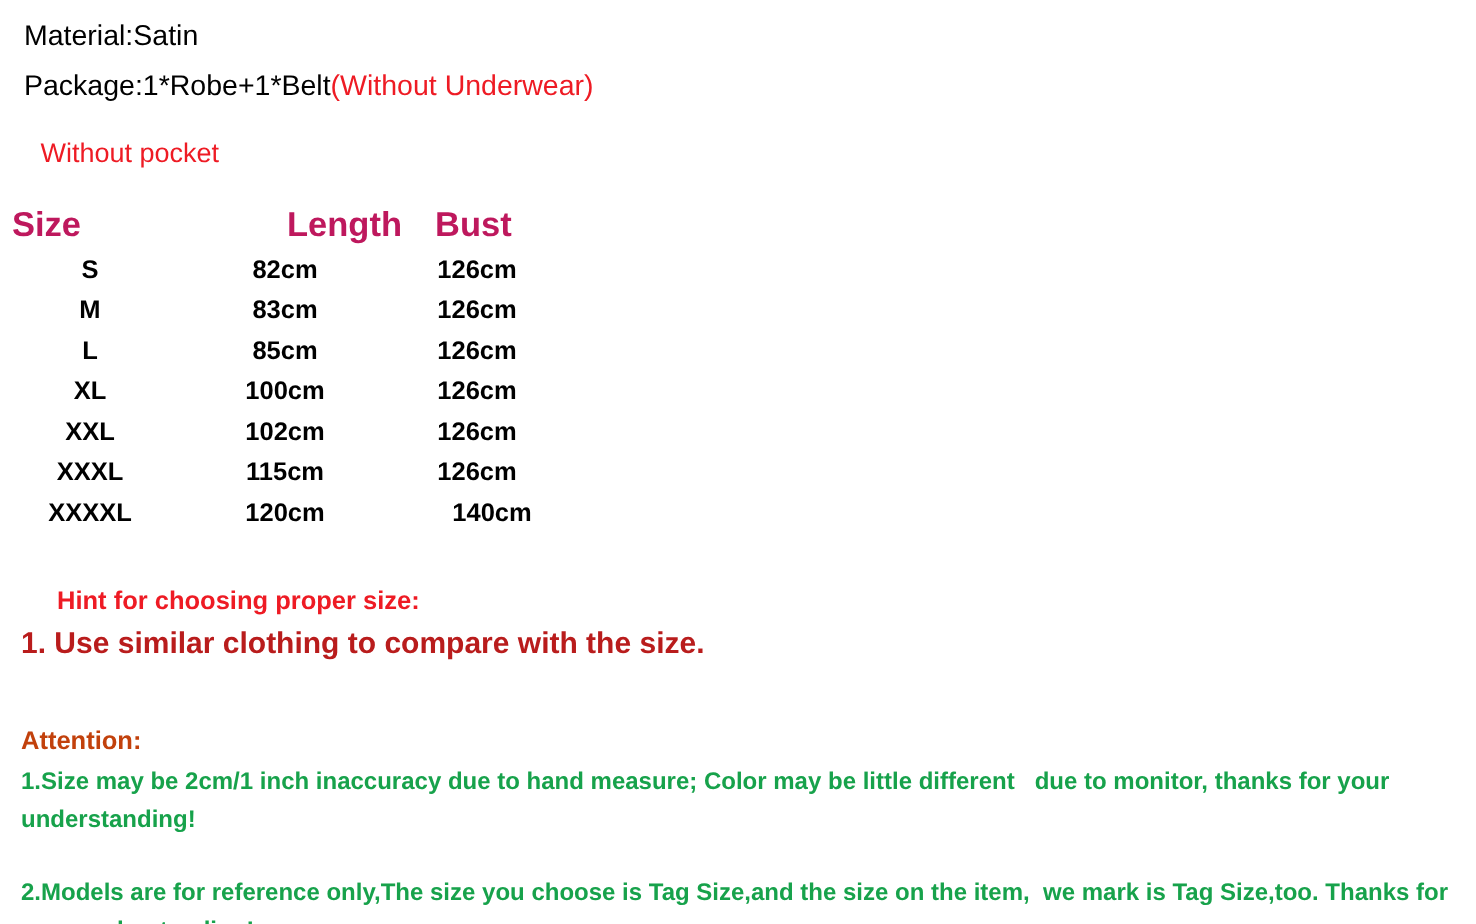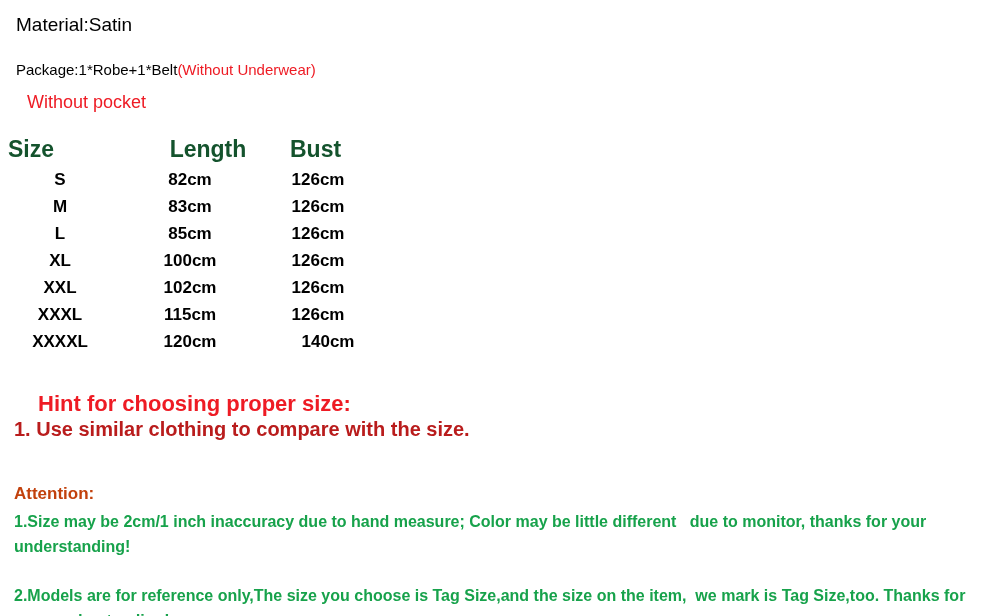--- a/index.html
+++ b/index.html
@@ -31,22 +31,22 @@
     top: 14px;
     font-size: 19px;
     font-weight: 400;
     color: #000000;
     white-space: nowrap;
     letter-spacing: 0px;
   }
   .package-line {
     position: absolute;
     left: 16px;
-    top: 61px;
-    font-size: 15px;
+    top: 47px;
+    font-size: 19px;
     font-weight: 400;
     color: #000000;
     white-space: nowrap;
   }
   .package-line .red {
     color: #ee1b24;
   }
   .pocket-line {
     position: absolute;
     left: 16px;
@@ -71,45 +71,45 @@
   }
   .size-table .row.head {
     height: 34px;
   }
   .cell {
     position: absolute;
     font-weight: bold;
     white-space: nowrap;
   }
   .head .cell {
-    color: #14532d;
+    color: #be185d;
     font-size: 23px;
     top: 0;
   }
   .body-row .cell {
     color: #000000;
     font-size: 17px;
     top: 0;
   }
   .col-size   { left: 0px;   width: 120px; text-align: center; }
   .col-length { left: 130px; width: 120px; text-align: center; }
   .col-bust   { left: 258px; width: 120px; text-align: center; }
 
   .head .col-size   { left: 8px;   width: 70px;  text-align: left; }
-  .head .col-length { left: 148px; width: 120px; text-align: center; }
+  .head .col-length { left: 148px; width: 120px; text-align: right; }
   .head .col-bust   { left: 290px; width: 120px; text-align: left; }
 
   .row-xxxxl .col-bust { left: 268px; }
 
   
   .hint-title {
     position: absolute;
     left: 38px;
     top: 391px;
-    font-size: 22px;
+    font-size: 17px;
     font-weight: bold;
     color: #ee1b24;
     white-space: nowrap;
   }
   .hint-item {
     position: absolute;
     left: 14px;
     font-size: 20px;
     font-weight: bold;
     color: #b91c1c;

